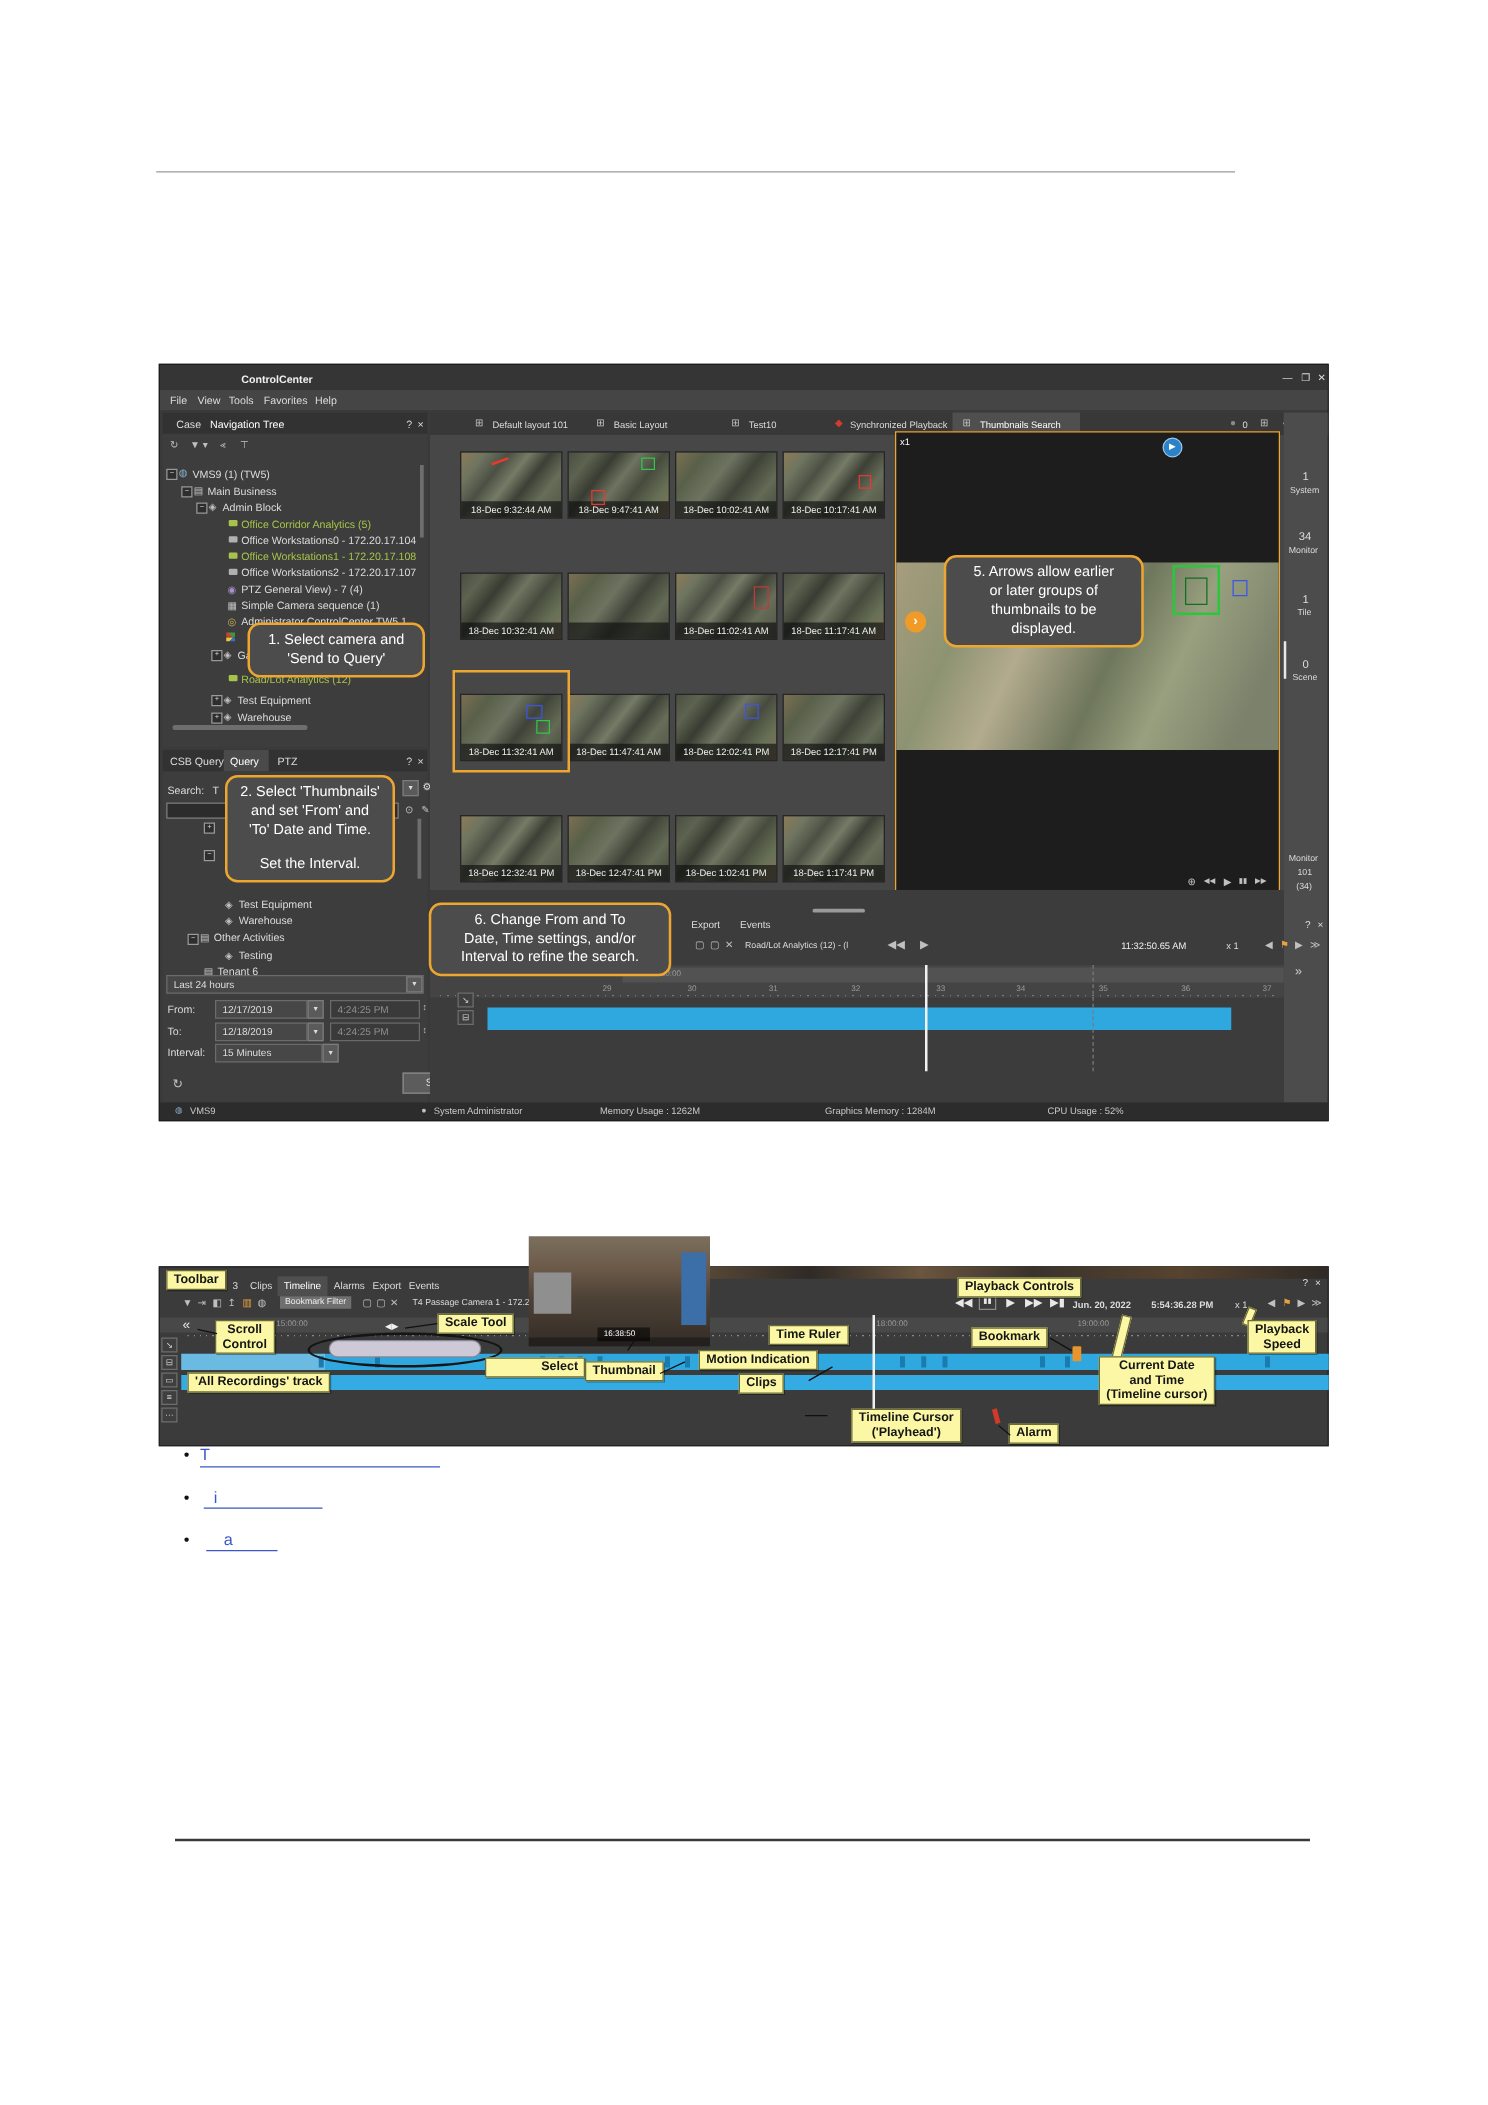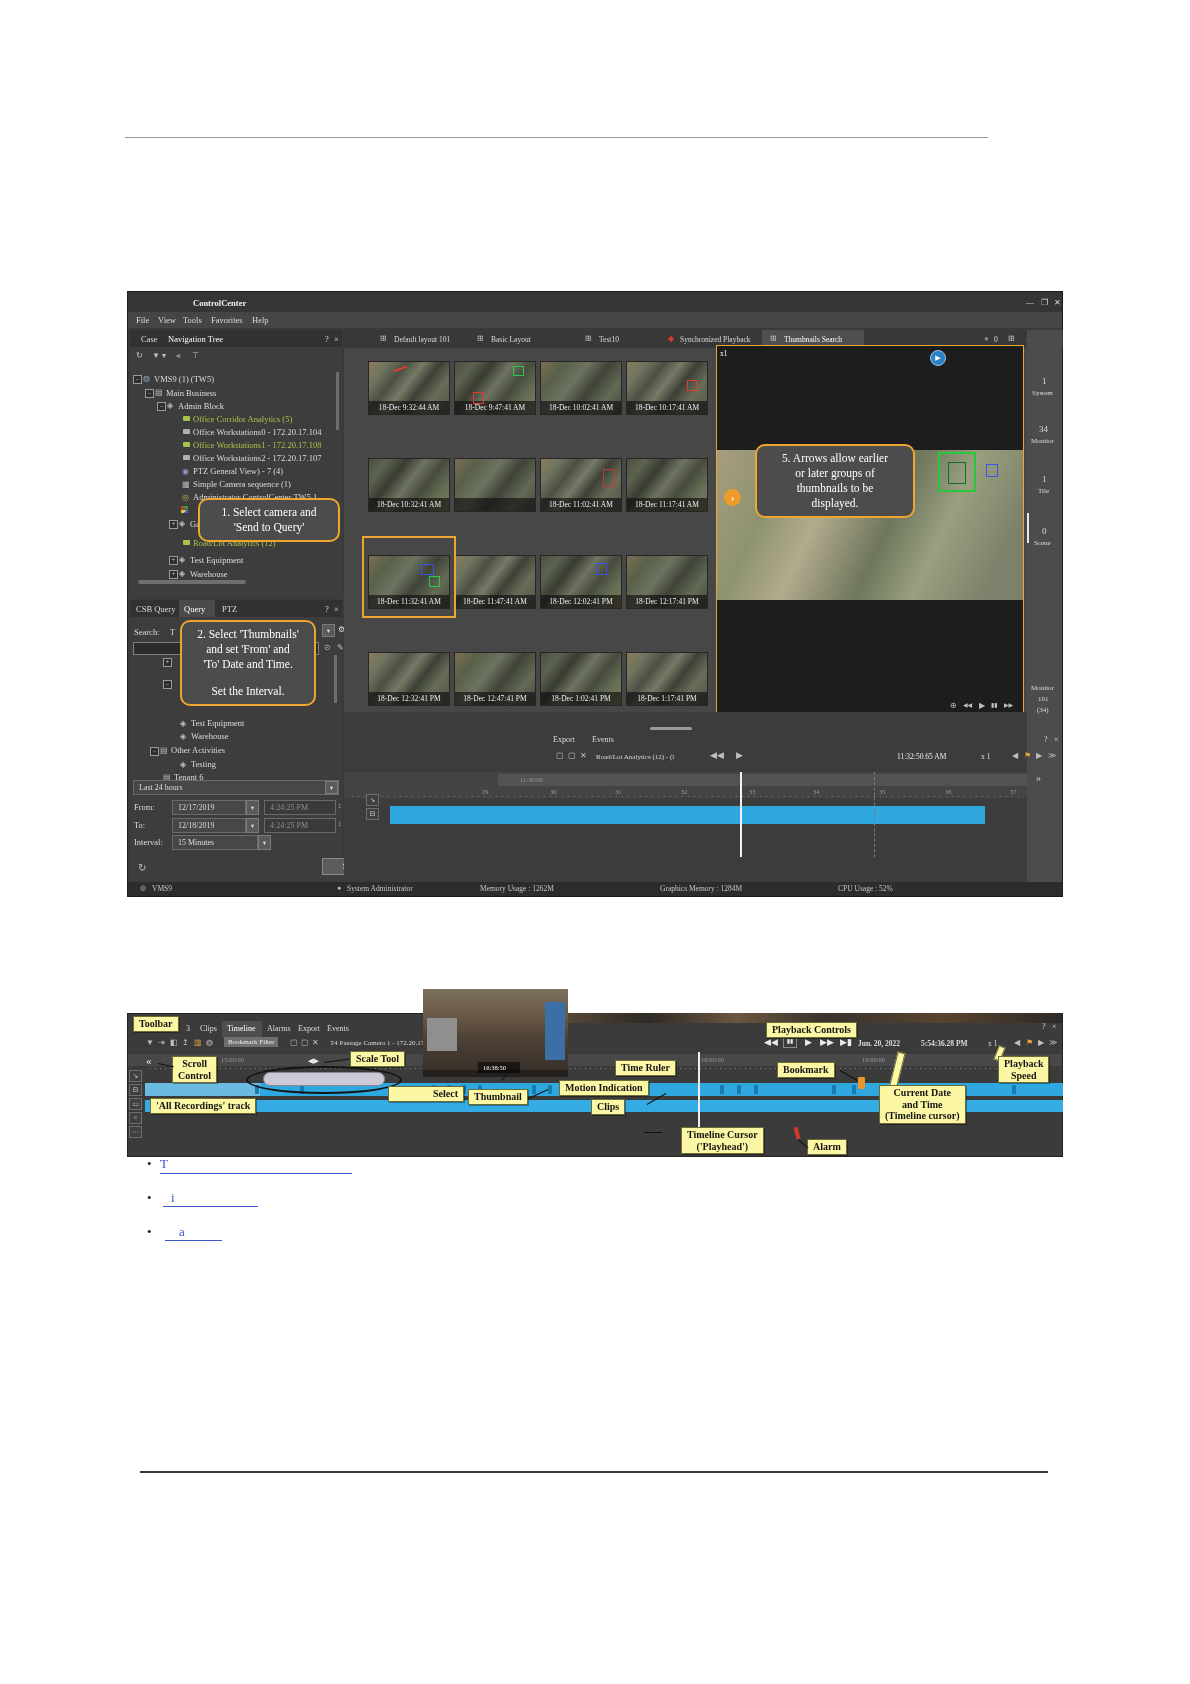--- a/index.html
+++ b/index.html
@@ -1,16 +1,16 @@
 <!DOCTYPE html>
 <html><head>
 <meta charset="utf-8">
 <style>
   html,body{margin:0;padding:0;background:#fff;}
-  .page{position:relative;width:1104px;height:1684px;background:#fff;font-family:Liberation Serif, serif;overflow:hidden;}
+  .page{position:relative;width:1104px;height:1684px;background:#fff;font-family:Liberation Sans, sans-serif;overflow:hidden;}
   .a{position:absolute;}
   .tx{position:absolute;font-size:8.5px;color:#dcdcdc;white-space:nowrap;line-height:1.2;}
   .t7{font-size:7px;} .t75{font-size:7.5px;} .t8{font-size:8px;} .t65{font-size:6.5px;} .t9{font-size:9px;}
   .grn{color:#a6c44a;}
   .dim{color:#9a9a9a;}
   .ic{position:absolute;font-size:8px;color:#c0c0c0;white-space:nowrap;line-height:1;}
   .cam{position:absolute;width:7px;height:5px;background:#b0b0b0;border-radius:1px;}
   .cam.g{background:#a6c44a;}
   .exp{position:absolute;width:7px;height:7px;background:#2e2e2e;border:1px solid #9a9a9a;color:#ddd;font-size:6px;line-height:6px;text-align:center;}
   .callout{position:absolute;background:#4c4c4c;border:2px solid #eda62f;border-radius:10px;color:#fff;
@@ -320,20 +320,25 @@
     <div>and set 'From' and</div>
     <div>'To' Date and Time.</div>
     <div style="margin-top:12px;">Set  the Interval.</div>
   </div>
   <div class="callout" style="left:755px;top:444px;width:160px;">
     <div>5. Arrows allow earlier</div>
     <div>or later groups of</div>
     <div>thumbnails to be</div>
     <div>displayed.</div>
   </div>
+  <div class="callout" style="left:343px;top:722px;width:194px;">
+    <div>6. Change From and To</div>
+    <div>Date, Time settings, and/or</div>
+    <div>Interval to refine the search.</div>
+  </div>
 
   <div class="a" style="left:127px;top:1013px;width:936px;height:144px;background:#3b3b3b;border:1px solid #222;box-sizing:border-box;"></div>
   <div class="a" style="left:470px;top:1013px;width:592px;height:10px;background:linear-gradient(90deg,#3a332c,#5a4a38 15%,#2e2a26 30%,#6b563f 45%,#3a332c 60%,#57432f 80%,#2e2a26);"></div>
 
   <div class="tx t8" style="left:186px;top:1024px;">3</div>
   <div class="a" style="left:222px;top:1021px;width:40px;height:16px;background:#4e4e4e;"></div>
   <div class="tx t8" style="left:200px;top:1024px;">Clips</div>
   <div class="tx t8" style="left:227px;top:1024px;color:#fff;text-align:center;">Timeline</div>
   <div class="tx t8" style="left:267px;top:1024px;">Alarms</div>
   <div class="tx t8" style="left:298px;top:1024px;">Export</div>

